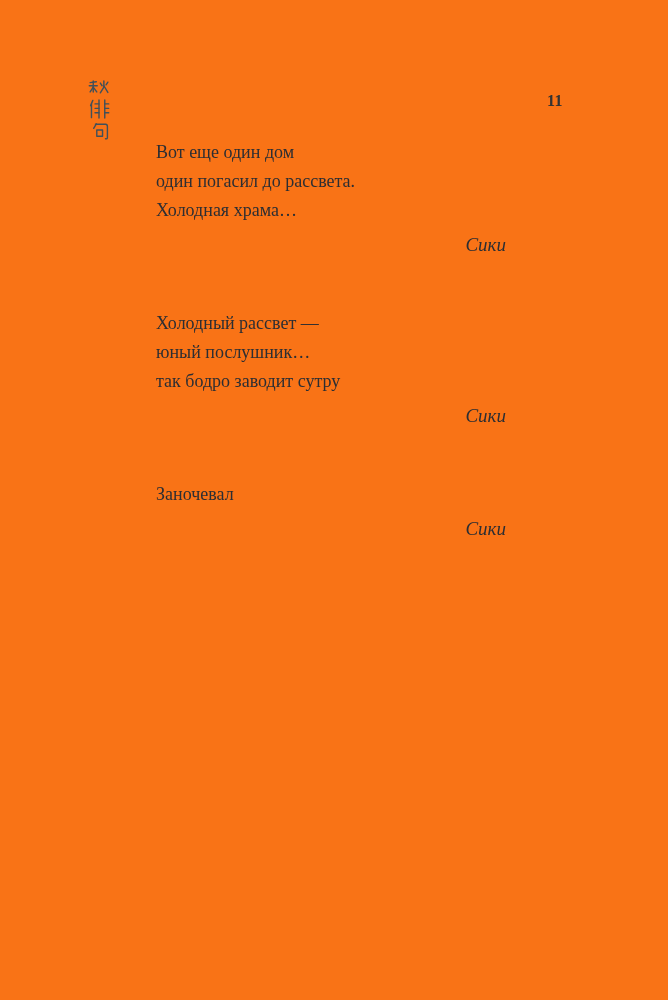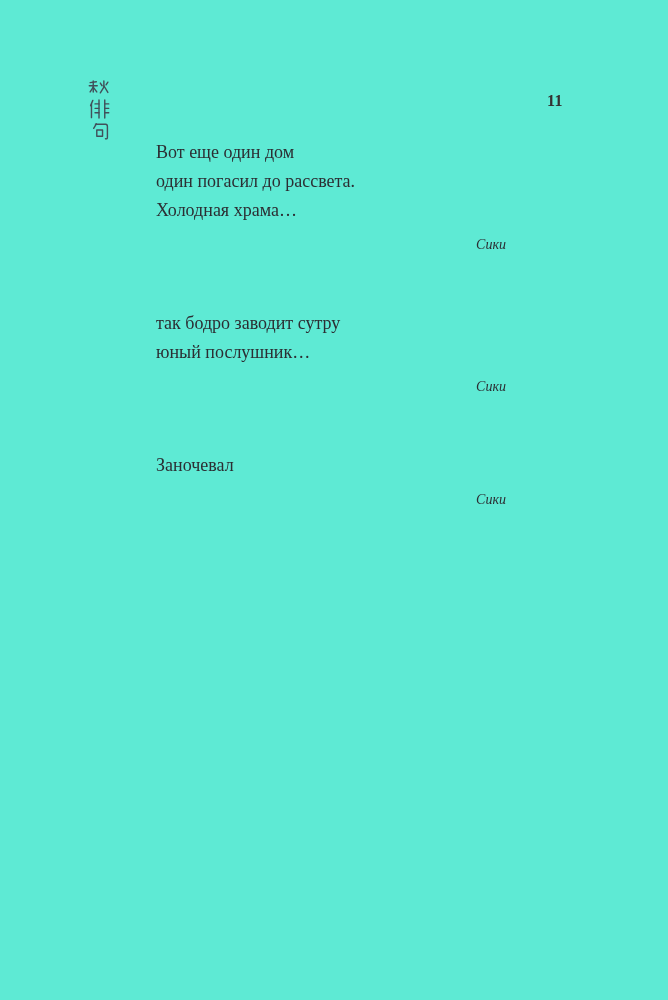--- a/index.html
+++ b/index.html
@@ -4,21 +4,21 @@
 <style>
   html, body {
     margin: 0;
     padding: 0;
     background: #ffffff;
   }
   .page {
     position: relative;
     width: 668px;
     height: 1000px;
-    background: #5eead4;
+    background: #f97316;
     font-family: "Liberation Serif", "DejaVu Serif", serif;
     overflow: hidden;
   }
   .kanji-mark {
     position: absolute;
     left: 88px;
     top: 80px;
     width: 22px;
     height: 62px;
   }
@@ -49,21 +49,21 @@
     font-size: 18px;
     line-height: 29px;
     color: #2c2e33;
     white-space: nowrap;
   }
   .poem-author {
     margin-top: 8px;
     margin-bottom: 52px;
     text-align: right;
     font-style: italic;
-    font-size: 14px;
+    font-size: 19px;
     line-height: 24px;
     color: #2c2e33;
   }
 </style>
 </head>
 <body>
 
 <div class="page">
 
   <div class="kanji-mark" title="秋俳句">
@@ -105,22 +105,23 @@
       <div class="poem">
         <div class="poem-line">Вот еще один дом</div>
         <div class="poem-line">один погасил до рассвета.</div>
         <div class="poem-line">Холодная храма…</div>
       </div>
       <div class="poem-author">Сики</div>
     </div>
 
     <div class="stanza">
       <div class="poem">
+        <div class="poem-line">Холодный рассвет —</div>
+        <div class="poem-line">юный послушник…</div>
         <div class="poem-line">так бодро заводит сутру</div>
-        <div class="poem-line">юный послушник…</div>
       </div>
       <div class="poem-author">Сики</div>
     </div>
 
     <div class="stanza">
       <div class="poem">
         <div class="poem-line">Заночевал</div>
       </div>
       <div class="poem-author">Сики</div>
     </div>

